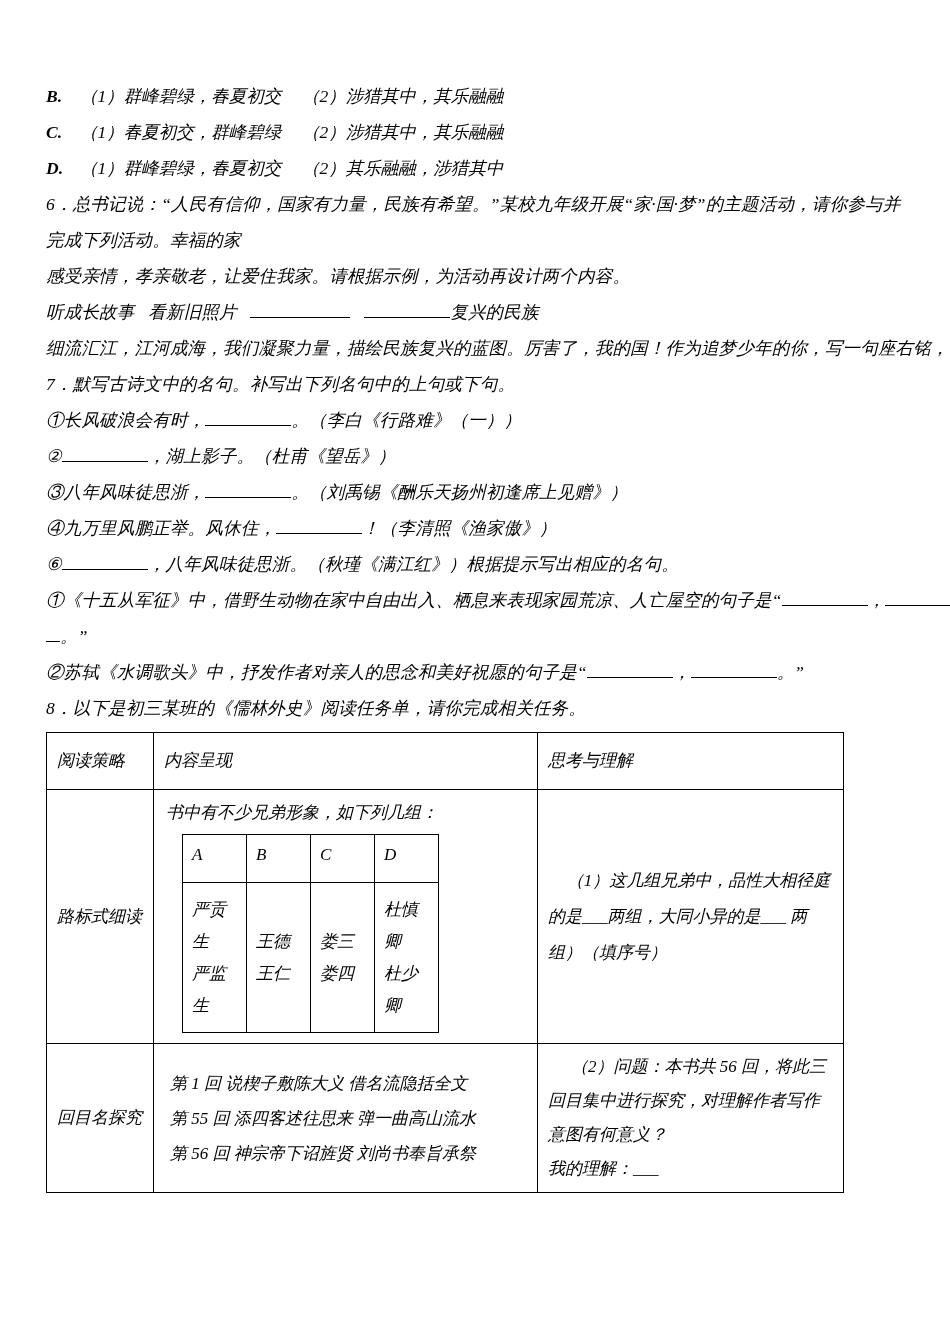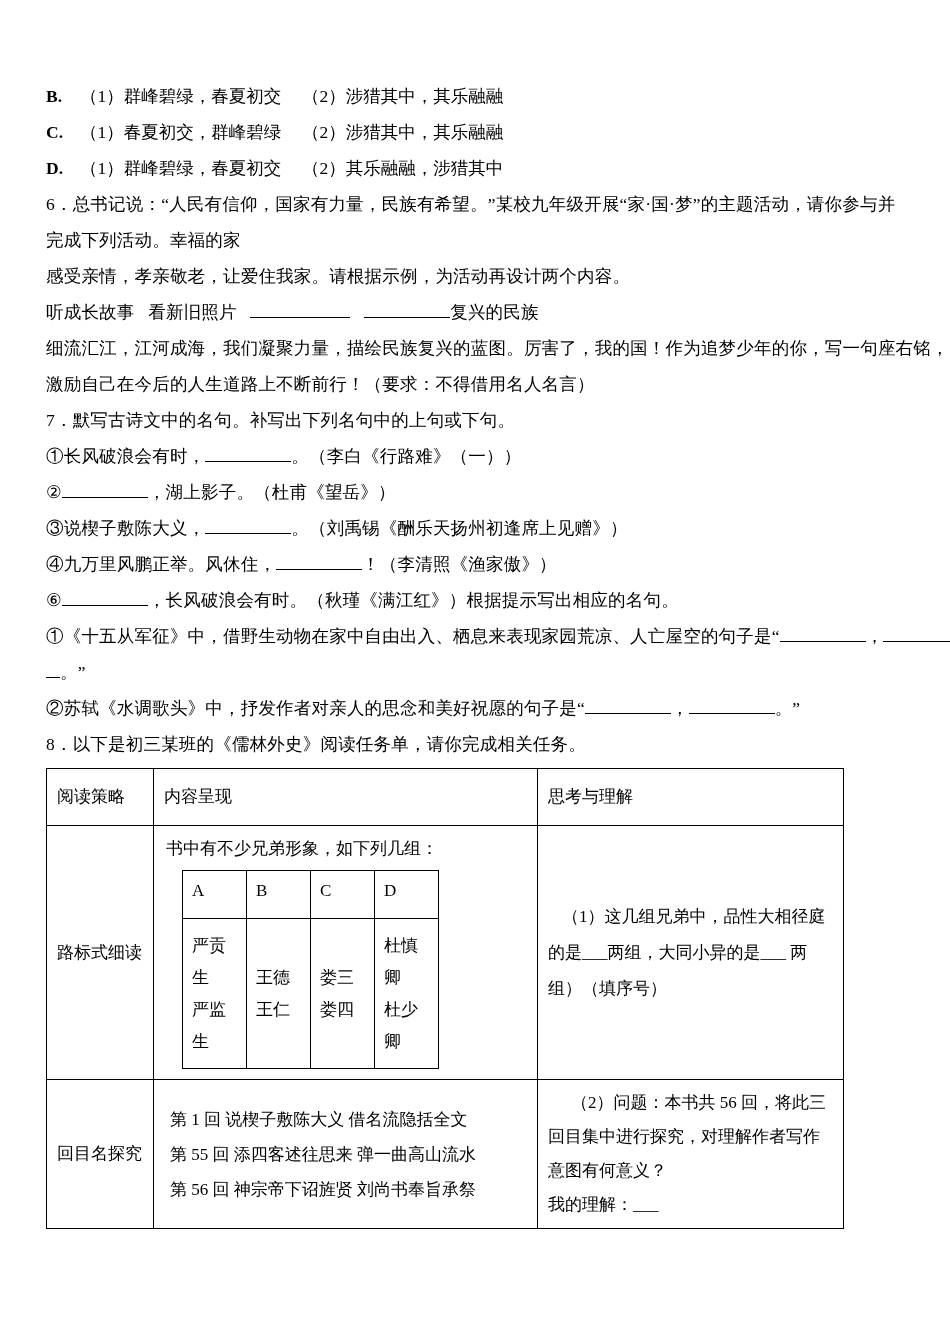--- a/index.html
+++ b/index.html
@@ -13,20 +13,21 @@
     font-family: "Liberation Serif", "DejaVu Serif", serif;
     color: #000000;
     -webkit-font-smoothing: none;
   }
   .page {
     position: relative;
     width: 950px;
     height: 1344px;
     box-sizing: border-box;
     padding: 78px 46px 0 46px;
+    font-style: italic;
   }
   .line {
     font-size: 17.5px;
     line-height: 36px;
     white-space: nowrap;
     letter-spacing: 0.2px;
   }
   .opt {
     font-size: 17.5px;
     line-height: 36px;
@@ -85,21 +86,21 @@
     padding: 4px 6px 4px 9px;
     vertical-align: top;
     width: 64px;
     box-sizing: border-box;
   }
   table.inner td.hdr { height: 48px; }
   table.inner td.body { height: 150px; vertical-align: middle; }
   table.inner .stack { display: block; }
 
   .q1cell { line-height: 36px; font-size: 17px; }
-  .q1cell .indent { padding-left: 14px; }
+  .q1cell .indent { padding-left: 14px; text-align: center; }
   .q2cell { line-height: 34px; font-size: 17px; }
   .q2cell .indent { padding-left: 14px; text-align: center; }
   .chapters { line-height: 35px; font-size: 17px; padding-left: 6px;}
   .nowrapcell { white-space: nowrap; }
 </style>
 </head>
 <body>
 
 <div class="page">
 
@@ -116,40 +117,39 @@
   </div>
 
   <div>
     <div class="line">6．总书记说：“人民有信仰，国家有力量，民族有希望。”某校九年级开展“家·国·梦”的主题活动，请你参与并</div>
     <div class="line">完成下列活动。幸福的家</div>
     <div class="line">感受亲情，孝亲敬老，让爱住我家。请根据示例，为活动再设计两个内容。</div>
     <div class="line">
       <span>听成长故事</span>&nbsp;&nbsp;&nbsp;<span>看新旧照片</span>&nbsp;&nbsp;&nbsp;<span class="blank b-xl"></span>&nbsp;&nbsp;&nbsp;<span class="blank b-lg"></span><span>复兴的民族</span>
     </div>
     <div class="line">细流汇江，江河成海，我们凝聚力量，描绘民族复兴的蓝图。厉害了，我的国！作为追梦少年的你，写一句座右铭，</div>
-    <div class="line">激励自己在今后的人生道路上不断前行！（要求：不得借用名人名言）</div>
   </div>
 
   <div>
     <div class="line">7．默写古诗文中的名句。补写出下列名句中的上句或下句。</div>
 
     <div class="line">
       <span>①</span><span>长风破浪会有时，</span><span class="blank b-lg"></span><span>。（李白《行路难》（一））</span>
     </div>
     <div class="line">
       <span>②</span><span class="blank b-lg"></span><span>，湖上影子。（杜甫《望岳》）</span>
     </div>
     <div class="line">
-      <span>③</span><span>说楔子敷陈大义，</span><span class="blank b-lg"></span><span>。（刘禹锡《酬乐天扬州初逢席上见赠》）</span>
+      <span>③</span><span>八年风味徒思浙，</span><span class="blank b-lg"></span><span>。（刘禹锡《酬乐天扬州初逢席上见赠》）</span>
     </div>
     <div class="line">
       <span>④</span><span>九万里风鹏正举。风休住，</span><span class="blank b-lg"></span><span>！（李清照《渔家傲》）</span>
     </div>
     <div class="line">
-      <span>⑥</span><span class="blank b-lg"></span><span>，长风破浪会有时。（秋瑾《满江红》）根据提示写出相应的名句。</span>
+      <span>⑥</span><span class="blank b-lg"></span><span>，八年风味徒思浙。（秋瑾《满江红》）根据提示写出相应的名句。</span>
     </div>
 
     <div class="line">
       <span>①《十五从军征》中，借野生动物在家中自由出入、栖息来表现家园荒凉、人亡屋空的句子是“</span><span class="blank b-lg"></span><span>，</span><span class="blank b-lg"></span>
     </div>
     <div class="line">
       <span class="blank b-sm" style="width:14px"></span><span>。”</span>
     </div>
     <div class="line">
       <span>②苏轼《水调歌头》中，抒发作者对亲人的思念和美好祝愿的句子是“</span><span class="blank b-lg"></span><span>，</span><span class="blank b-lg"></span><span>。”</span>

